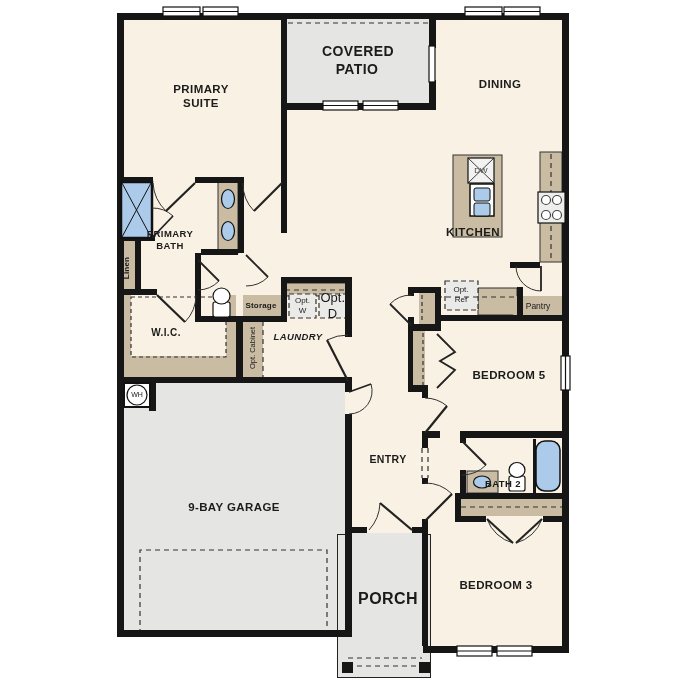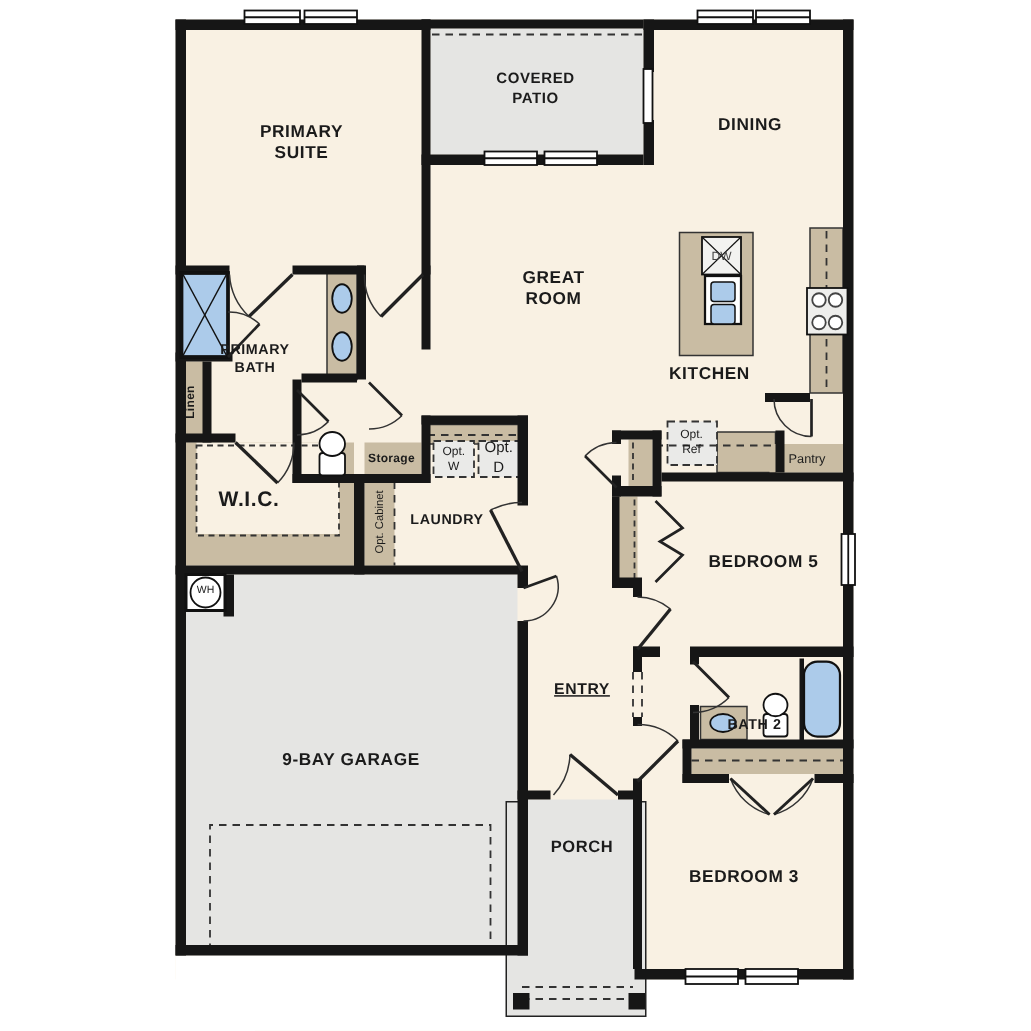--- a/index.html
+++ b/index.html
@@ -293,36 +293,35 @@
           <path d="M516 266 A25 25 0 0 0 541 291"></path>
           <line x1="541" y1="266" x2="541" y2="291" stroke="#222" stroke-width="1.8"></line>
         </g>
     <g>
           <polyline points="437,334 455,352 440,361 455,370 437,388" stroke="#222" stroke-width="1.8"></polyline>
         </g>
   </g>
 </svg>
 
   <div class="lbl big" style="left:201px;top:96px;width:90px;">PRIMARY SUITE</div>
-  <div class="lbl mid" style="left:357px;top:60px;width:70px;font-size:10px;">COVERED PATIO</div>
+  <div class="lbl mid" style="left:357px;top:60px;width:70px;font-size:14px;">COVERED PATIO</div>
   <div class="lbl big" style="left:500px;top:84px;">DINING</div>
-  <div class="lbl big" style="left:369px;top:193px;width:78px;">GREAT ROOM</div>
-  <div class="lbl big" style="left:473px;top:250px;text-align:right;">KITCHEN</div>
+  <div class="lbl big" style="left:473px;top:232px;text-align:right;">KITCHEN</div>
   <div class="lbl mid" style="left:170px;top:240px;width:64px;">PRIMARY BATH</div>
-  <div class="lbl mid" style="left:166px;top:333px;font-size:14px;">W.I.C.</div>
-  <div class="lbl mid" style="left:298px;top:347px;">LAUNDRY</div>
-  <div class="lbl mid" style="left:388px;top:460px;font-size:10.5px;text-decoration:underline;">ENTRY</div>
+  <div class="lbl mid" style="left:166px;top:333px;font-size:10px;">W.I.C.</div>
+  <div class="lbl mid" style="left:298px;top:337px;font-style:italic;">LAUNDRY</div>
+  <div class="lbl mid" style="left:388px;top:460px;font-size:10.5px;">ENTRY</div>
   <div class="lbl big" style="left:234px;top:507px;width:100px;">9-BAY GARAGE</div>
-  <div class="lbl mid" style="left:388px;top:566px;font-size:11px;text-align:center;">PORCH</div>
+  <div class="lbl mid" style="left:388px;top:599px;font-size:16px;text-align:center;">PORCH</div>
   <div class="lbl big" style="left:509px;top:375px;white-space:nowrap;">BEDROOM 5</div>
   <div class="lbl mid" style="left:503px;top:456px;width:42px;margin-top:28px;">BATH 2</div>
   <div class="lbl big" style="left:496px;top:585px;white-space:nowrap;text-align:right;">BEDROOM 3</div>
 
   <div class="lbl sm vert" style="left:127px;top:268px;">Linen</div>
   <div class="lbl sm" style="left:261px;top:306px;font-weight:600;">Storage</div>
   <div class="lbl tiny vert" style="left:253px;top:348px;">Opt. Cabinet</div>
   <div class="lbl tiny" style="left:302.5px;top:306px;width:24px;font-size:8px;">Opt. W</div>
-  <div class="lbl tiny" style="left:332.5px;top:306px;width:24px;font-size:10px;">Opt. D</div>
+  <div class="lbl tiny" style="left:332.5px;top:306px;width:24px;font-size:13px;">Opt. D</div>
   <div class="lbl tiny" style="left:461px;top:295px;width:26px;font-size:8px;">Opt. Ref</div>
   <div class="lbl tiny" style="left:538px;top:306px;font-size:8.5px;">Pantry</div>
   <div class="lbl tiny" style="left:481px;top:171px;font-size:8px;color:#444;">DW</div>
   <div class="lbl tiny" style="left:137px;top:395px;font-size:7px;color:#222;">WH</div>
 </div>
 
 </body></html>

